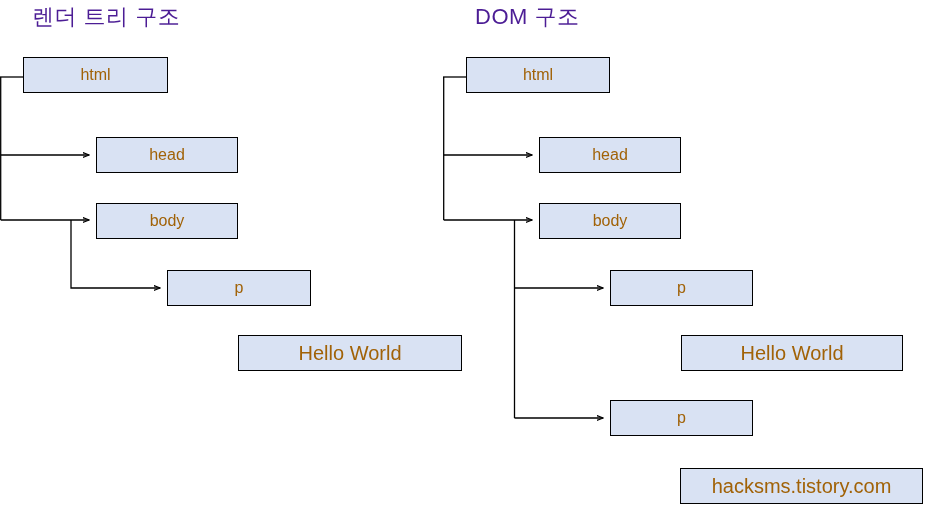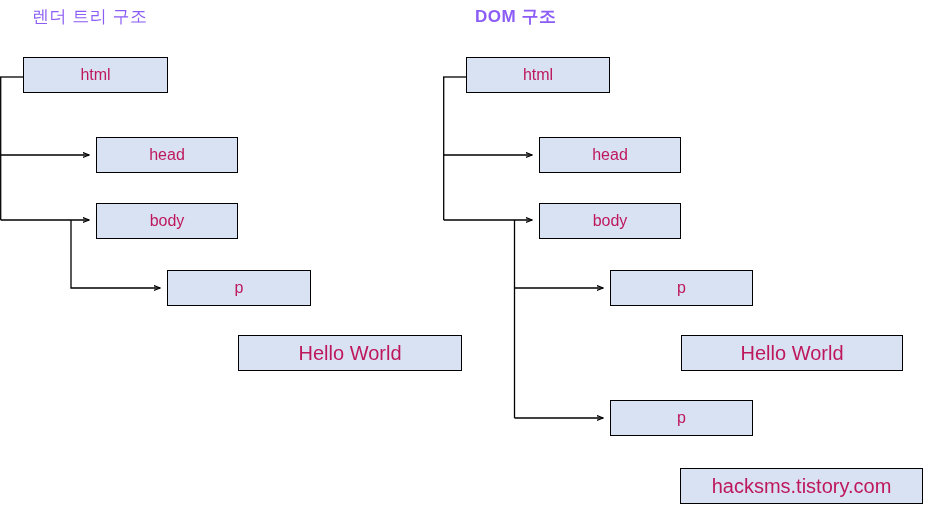--- a/index.html
+++ b/index.html
@@ -17,37 +17,37 @@
   }
   #canvas {
     position: absolute;
     left: 0;
     top: 0;
     width: 939px;
     height: 514px;
   }
   .diagram-title {
     position: absolute;
-    font-size: 17px;
+    font-size: 22px;
     line-height: 22px;
-    color: #8b5cf6;
+    color: #4c1d95;
     white-space: nowrap;
     letter-spacing: 0.5px;
   }
   .node-box {
     position: absolute;
     box-sizing: border-box;
     background: #d9e2f3;
     border: 1.4px solid #000000;
     display: flex;
     align-items: center;
     justify-content: center;
     font-size: 16px;
     line-height: 1;
-    color: #be185d;
+    color: #a16207;
     white-space: nowrap;
   }
   .node-box.wide-label {
     font-size: 20px;
   }
   svg.connectors {
     position: absolute;
     left: 0;
     top: 0;
     width: 939px;
@@ -60,21 +60,21 @@
     fill: none;
   }
 </style>
 </head>
 <body>
 
 <div id="canvas">
 
   <div class="diagram-title" style="left:32px; top:6px;">렌더 트리 구조</div>
 
-  <div class="diagram-title" style="left:475px; top:6px;font-weight:bold;">DOM 구조</div>
+  <div class="diagram-title" style="left:475px; top:6px;">DOM 구조</div>
 
   <svg class="connectors" viewBox="0 0 939 514" xmlns="http://www.w3.org/2000/svg">
     <defs>
       <marker id="arrowhead" markerWidth="7" markerHeight="7" refX="6.5" refY="3" orient="auto" markerUnits="userSpaceOnUse">
         <path d="M0,0.4 L6.6,3 L0,5.6 z" fill="#000000" stroke="none"></path>
       </marker>
     </defs>
 
     <path d="M0,77 L23,77"></path>
 

